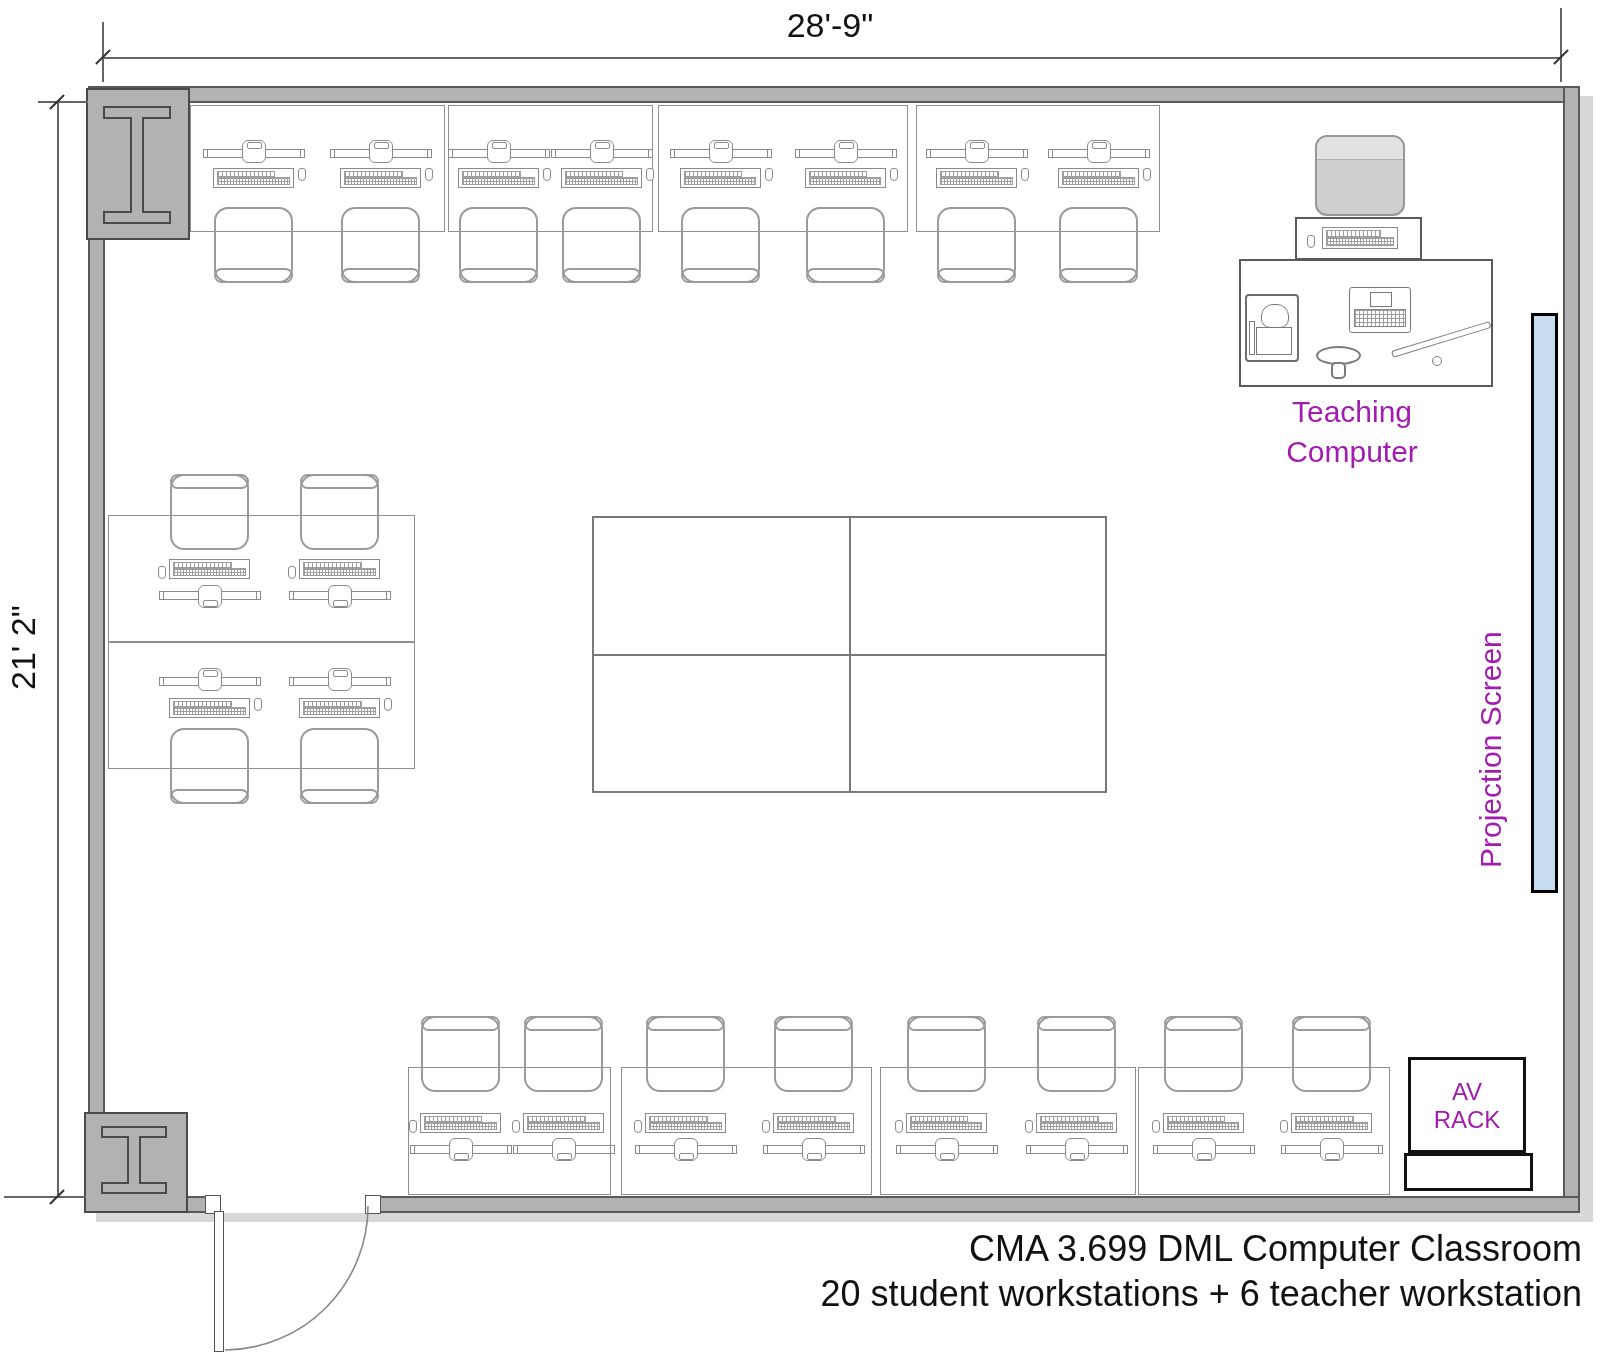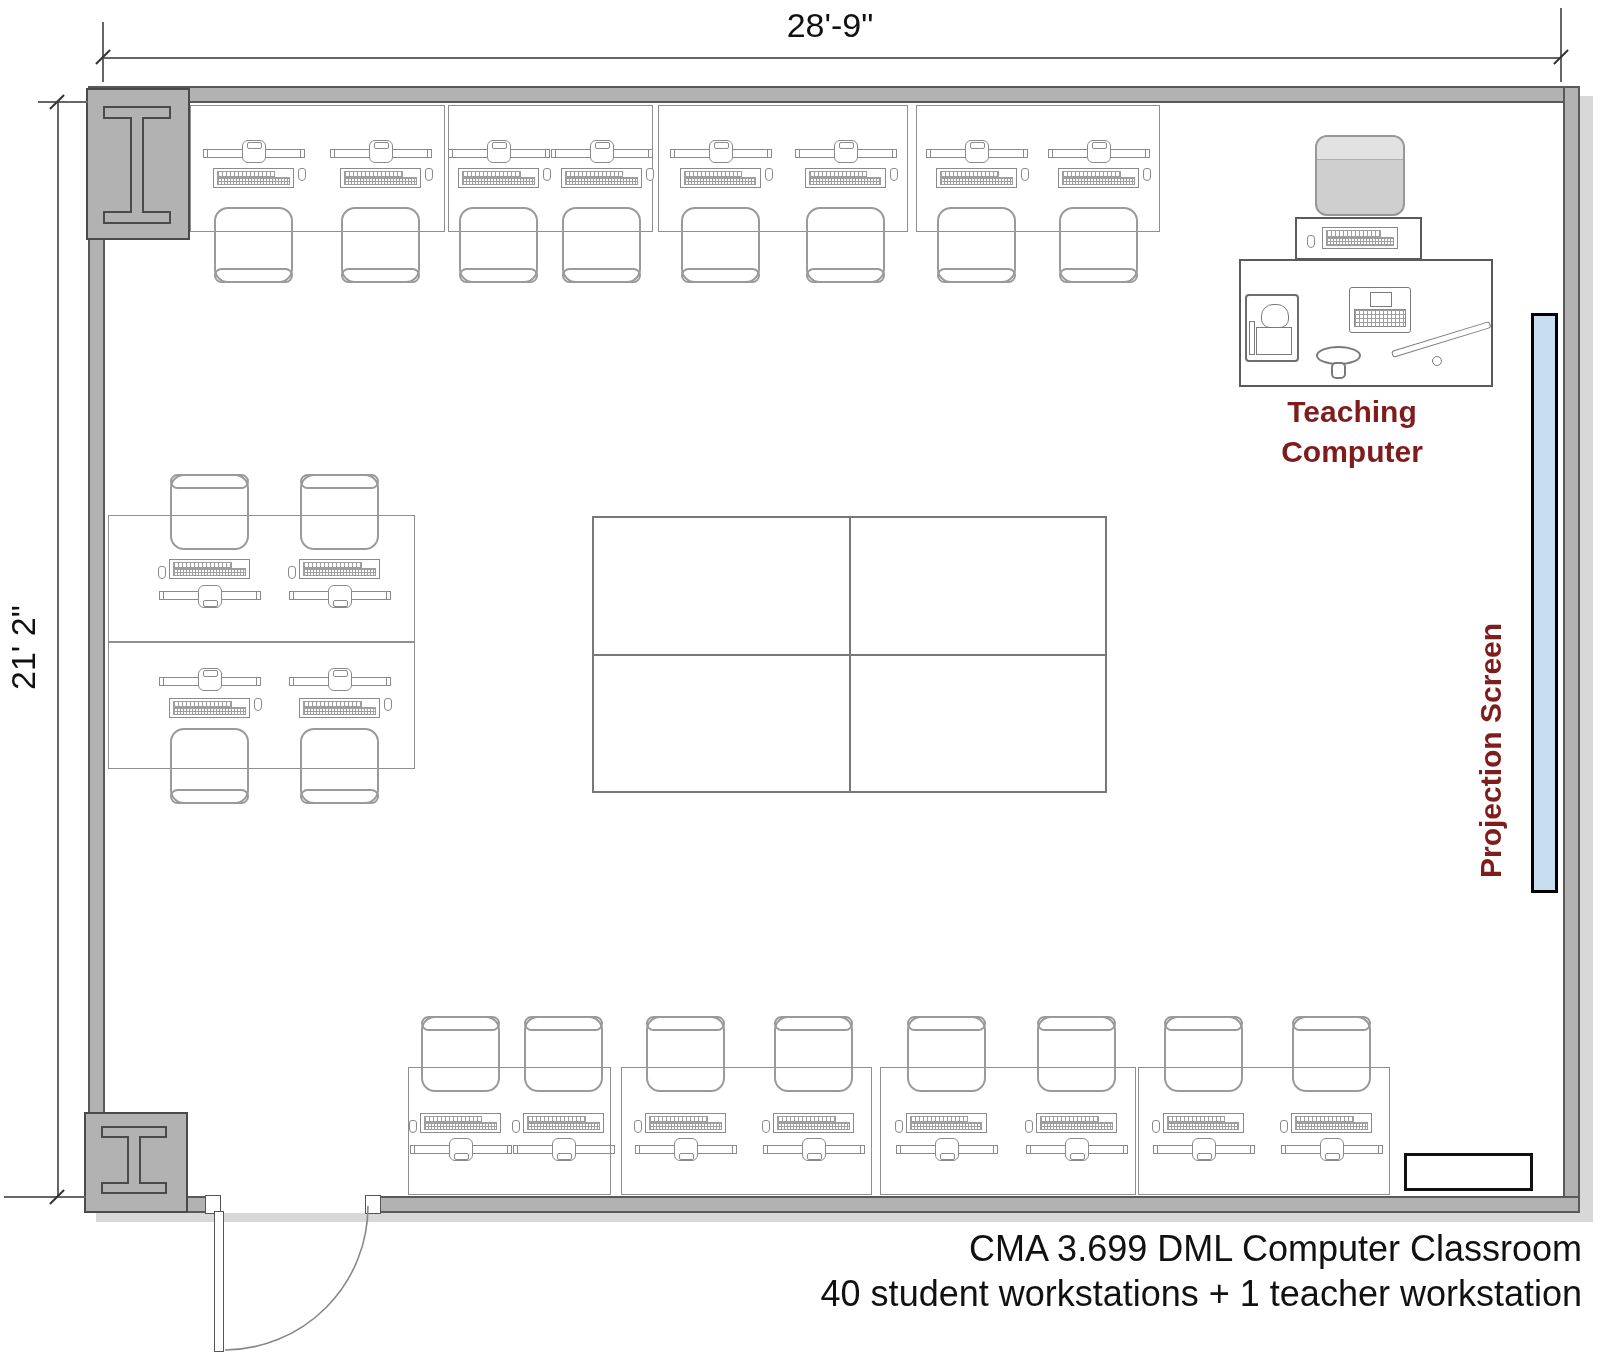--- a/index.html
+++ b/index.html
@@ -55,21 +55,21 @@
   .lap-keys{position:absolute;left:4px;right:4px;top:21px;bottom:5px;border:1px solid #8a8a8a;
     background:repeating-linear-gradient(to right,#9e9e9e 0 1px,transparent 1px 4px),
                repeating-linear-gradient(to bottom,#9e9e9e 0 1px,transparent 1px 4px);}
   .stool-cap{border:2px solid #7a7a7a;border-radius:50%;background:#fff;}
   .stool-stem{border:2px solid #7a7a7a;border-radius:5px;background:#fff;}
   .boom{background:#fff;border:1.5px solid #7a7a7a;border-radius:3px;transform:rotate(-17deg);transform-origin:left center;}
   .boom-hook{border:1.5px solid #7a7a7a;border-radius:50%;background:#fff;}
 
   .screenbar{background:#c9ddf1;border:3px solid #000;}
   .avrack{background:#fff;border:3px solid #111;}
-  .label{color:#7f1d1d;white-space:nowrap;font-weight:bold;}
+  .label{color:#a21caf;white-space:nowrap;}
   .caption{font-size:36px;line-height:45px;text-align:right;color:#111;white-space:nowrap;}
 </style>
 </head>
 <body>
 
 <div class="canvas">
 
   <div class="abs wallshadow" style="left:1580px;top:96px;width:13px;height:1126px;"></div>
   <div class="abs wallshadow" style="left:96px;top:1213px;width:1497px;height:9px;"></div>
 
@@ -276,34 +276,40 @@
   <div class="abs boom-hook" style="left:1432px;top:356px;width:10px;height:10px;"></div>
 
   <div class="abs label" style="left:1252px;top:392px;width:200px;text-align:center;font-size:30px;line-height:40px;">
     <div>Teaching</div>
     <div>Computer</div>
   </div>
 
   <div class="abs screenbar" style="left:1531px;top:313px;width:27px;height:580px;"></div>
   <div class="abs label vert-text" style="left:1474px;top:570px;width:42px;height:360px;font-size:30px;">Projection Screen</div>
 
+  <div class="abs avrack" style="left:1408px;top:1057px;width:118px;height:96px;">
+    <div class="label" style="position:absolute;left:0;right:0;top:18px;text-align:center;font-size:24px;line-height:28px;">
+      <div>AV</div>
+      <div>RACK</div>
+    </div>
+  </div>
   <div class="abs avrack" style="left:1404px;top:1153px;width:129px;height:38px;"></div>
 
   <div class="abs dimline" style="left:103px;top:57px;width:1458px;height:1.5px;"></div>
   <div class="abs dimline" style="left:102px;top:22px;width:1.5px;height:60px;"></div>
   <div class="abs dimline" style="left:1560px;top:8px;width:1.5px;height:74px;"></div>
   <div class="abs tick" style="left:102px;top:47px;"></div>
   <div class="abs tick" style="left:1560px;top:47px;"></div>
   <div class="abs dimtext" style="left:745px;top:6px;width:170px;text-align:center;">28'-9"</div>
 
   <div class="abs dimline" style="left:57px;top:102px;width:1.5px;height:1095px;"></div>
   <div class="abs dimline" style="left:38px;top:101px;width:50px;height:1.5px;"></div>
   <div class="abs dimline" style="left:4px;top:1196px;width:82px;height:1.5px;"></div>
   <div class="abs tick" style="left:56px;top:92px;"></div>
   <div class="abs tick" style="left:56px;top:1187px;"></div>
   <div class="abs dimtext vert-text" style="left:4px;top:558px;width:46px;height:180px;">21' 2"</div>
 
   <div class="abs caption" style="right:18px;top:1226px;">
     <div>CMA 3.699 DML Computer Classroom</div>
-    <div>40 student workstations + 1 teacher workstation</div>
+    <div>20 student workstations + 6 teacher workstation</div>
   </div>
 
 </div>
 
 </body></html>

